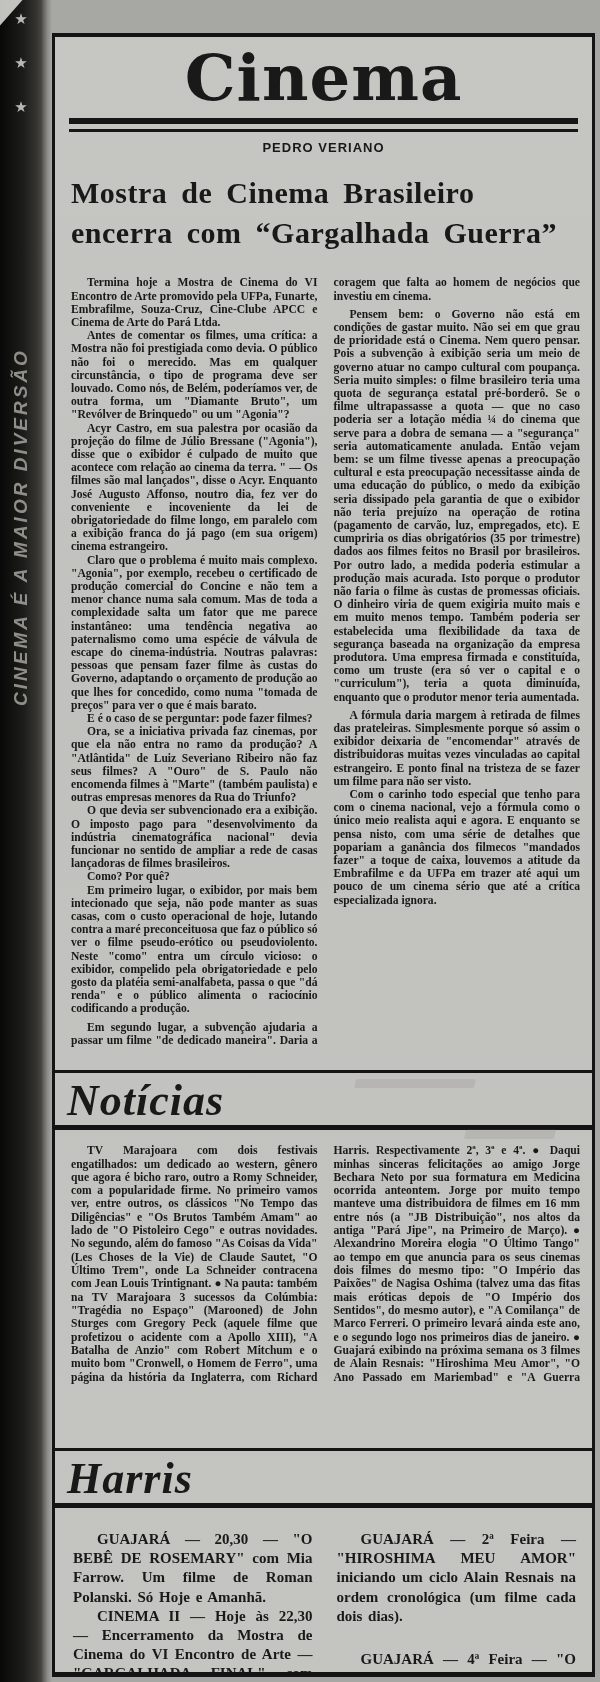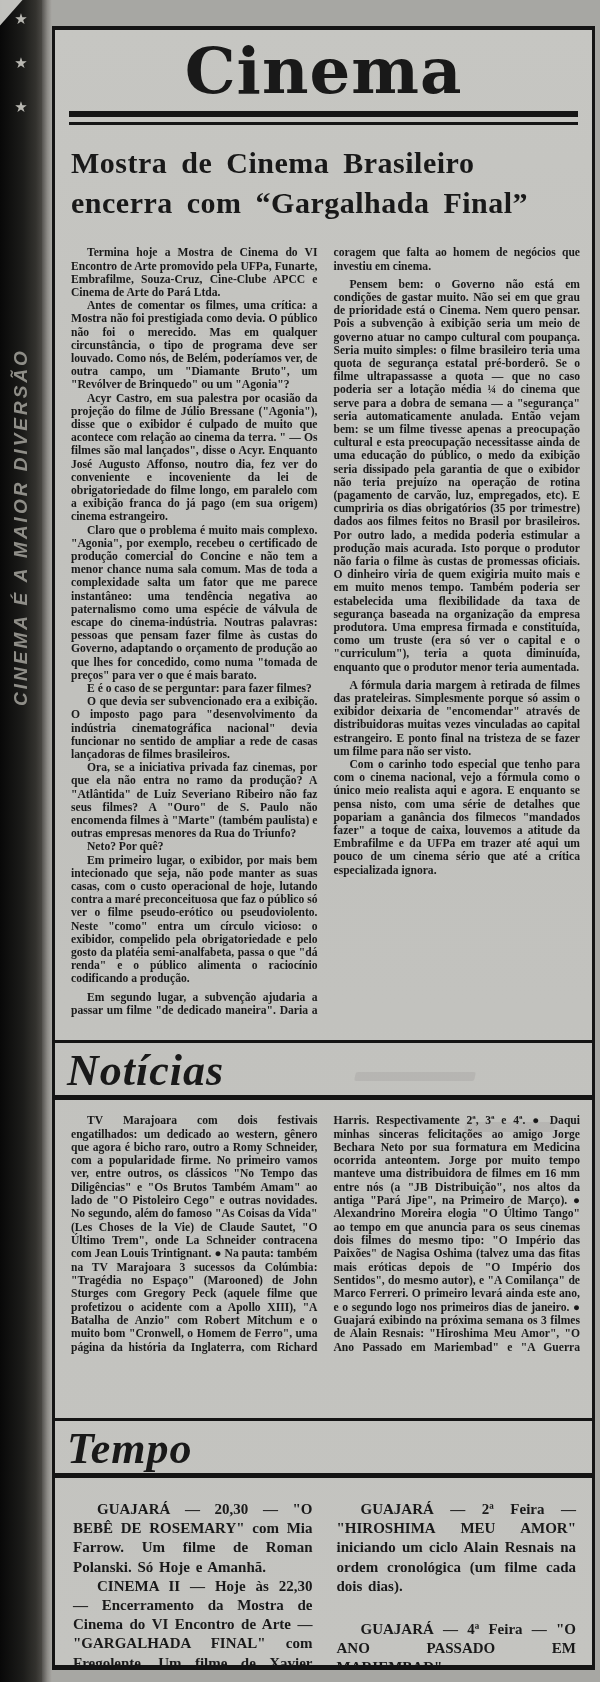--- a/index.html
+++ b/index.html
@@ -35,21 +35,21 @@
     font-size:19px;letter-spacing:3px;white-space:nowrap;
     height:560px;overflow:hidden;
   }
 
   
   .gutter{
     width:10px;flex-shrink:0;
     background:linear-gradient(90deg,#555350 0%,#8d8b87 55%,#a9a8a4 100%);
   }
 
-  .paper-wrap{flex:1;padding:26px 5px 6px 0;box-sizing:border-box;}
+  .paper-wrap{flex:1;padding:26px 5px 6px 0;box-sizing:border-box;margin-top:7px;}
   .paper{
     height:1644px;box-sizing:border-box;overflow:hidden;
     background:linear-gradient(180deg,#c6c6c2 0%,#c1c1bd 40%,#c4c4c0 100%);
     border:3px solid #141414;border-top-width:4px;border-bottom-width:5px;
     color:#191919;
   }
 
   
   .masthead{text-align:center;padding-top:6px;}
   .masthead-title{
@@ -131,50 +131,51 @@
 
   <div class="paper-wrap">
     <div class="paper">
 
       <div class="smudge smudge-a"></div>
       <div class="smudge smudge-b"></div>
 
       <header class="masthead">
         <h1 class="masthead-title">Cinema</h1>
         <div class="double-rule"></div>
+        <div class="byline">PEDRO VERIANO</div>
       </header>
 
-      <h2 class="headline">Mostra de Cinema Brasileiro encerra com “Gargalhada Final”</h2>
+      <h2 class="headline">Mostra de Cinema Brasileiro encerra com “Gargalhada Guerra”</h2>
 
       <div class="article-body">
         <p>Termina hoje a Mostra de Cinema do VI Encontro de Arte promovido pela UFPa, Funarte, Embrafilme, Souza-Cruz, Cine-Clube APCC e Cinema de Arte do Pará Ltda.</p>
-        <p>Antes de comentar os filmes, uma crítica: a Mostra não foi prestigiada como devia. O público não foi o merecido. Mas em qualquer circunstância, o tipo de programa deve ser louvado. Como nós, de Belém, poderíamos ver, de outra campo, um "Diamante Bruto", um "Revólver de Brinquedo" ou um "Agonia"?</p>
+        <p>Antes de comentar os filmes, uma crítica: a Mostra não foi prestigiada como devia. O público não foi o merecido. Mas em qualquer circunstância, o tipo de programa deve ser louvado. Como nós, de Belém, poderíamos ver, de outra forma, um "Diamante Bruto", um "Revólver de Brinquedo" ou um "Agonia"?</p>
         <p>Acyr Castro, em sua palestra por ocasião da projeção do filme de Júlio Bressane ("Agonia"), disse que o exibidor é culpado de muito que acontece com relação ao cinema da terra. " — Os filmes são mal lançados", disse o Acyr. Enquanto José Augusto Affonso, noutro dia, fez ver do conveniente e incoveniente da lei de obrigatoriedade do filme longo, em paralelo com a exibição franca do já pago (em sua origem) cinema estrangeiro.</p>
         <p>Claro que o problema é muito mais complexo. "Agonia", por exemplo, recebeu o certificado de produção comercial do Concine e não tem a menor chance numa sala comum. Mas de toda a complexidade salta um fator que me parece instantâneo: uma tendência negativa ao paternalismo como uma espécie de válvula de escape do cinema-indústria. Noutras palavras: pessoas que pensam fazer filme às custas do Governo, adaptando o orçamento de produção ao que lhes for concedido, como numa "tomada de preços" para ver o que é mais barato.</p>
-        <p>E é o caso de se perguntar: para fazer filmes?</p>
+        <p>E é o caso de se perguntar: pode fazer filmes?</p>
+        <p>Ora, se a iniciativa privada faz cinemas, por que ela não entra no ramo da produção? A "Atlântida" de Luiz Severiano Ribeiro não faz seus filmes? A "Ouro" de S. Paulo não encomenda filmes à "Marte" (também paulista) e outras empresas menores da Rua do Triunfo?</p>
         <p>O que devia ser subvencionado era a exibição. O imposto pago para "desenvolvimento da indústria cinematográfica nacional" devia funcionar no sentido de ampliar a rede de casas lançadoras de filmes brasileiros.</p>
-        <p>Ora, se a iniciativa privada faz cinemas, por que ela não entra no ramo da produção? A "Atlântida" de Luiz Severiano Ribeiro não faz seus filmes? A "Ouro" de S. Paulo não encomenda filmes à "Marte" (também paulista) e outras empresas menores da Rua do Triunfo?</p>
-        <p>Neto? Por quê?</p>
+        <p>Como? Por quê?</p>
         <p>Em primeiro lugar, o exibidor, por mais bem intecionado que seja, não pode manter as suas casas, com o custo operacional de hoje, lutando contra a maré preconceituosa que faz o público só ver o filme pseudo-erótico ou pseudoviolento. Neste "como" entra um círculo vicioso: o exibidor, compelido pela obrigatoriedade e pelo gosto da platéia semi-analfabeta, passa o que "dá renda" e o público alimenta o raciocínio codificando a produção.</p>
         <p class="sp">Em segundo lugar, a subvenção ajudaria a passar um filme "de dedicado maneira". Daria a coragem que falta ao homem de negócios que investiu em cinema.</p>
         <p class="sp">Pensem bem: o Governo não está em condições de gastar muito. Não sei em que grau de prioridade está o Cinema. Nem quero pensar. Pois a subvenção à exibição seria um meio de governo atuar no campo cultural com poupança. Seria muito simples: o filme brasileiro teria uma quota de segurança estatal pré-borderô. Se o filme ultrapassasse a quota — que no caso poderia ser a lotação média ¼ do cinema que serve para a dobra de semana — a "segurança" seria automaticamente anulada. Então vejam bem: se um filme tivesse apenas a preocupação cultural e esta preocupação necessitasse ainda de uma educação do público, o medo da exibição seria dissipado pela garantia de que o exibidor não teria prejuízo na operação de rotina (pagamento de carvão, luz, empregados, etc). E cumpriria os dias obrigatórios (35 por trimestre) dados aos filmes feitos no Brasil por brasileiros. Por outro lado, a medida poderia estimular a produção mais acurada. Isto porque o produtor não faria o filme às custas de promessas oficiais. O dinheiro viria de quem exigiria muito mais e em muito menos tempo. Também poderia ser estabelecida uma flexibilidade da taxa de segurança baseada na organização da empresa produtora. Uma empresa firmada e constituída, como um truste (era só ver o capital e o "curriculum"), teria a quota diminuída, enquanto que o produtor menor teria aumentada.</p>
         <p class="sp">A fórmula daria margem à retirada de filmes das prateleiras. Simplesmente porque só assim o exibidor deixaria de "encomendar" através de distribuidoras muitas vezes vinculadas ao capital estrangeiro. E ponto final na tristeza de se fazer um filme para não ser visto.</p>
         <p>Com o carinho todo especial que tenho para com o cinema nacional, vejo a fórmula como o único meio realista aqui e agora. E enquanto se pensa nisto, com uma série de detalhes que popariam a ganância dos filmecos "mandados fazer" a toque de caixa, louvemos a atitude da Embrafilme e da UFPa em trazer até aqui um pouco de um cinema sério que até a crítica especializada ignora.</p>
 
       </div>
 
       <section class="section noticias">
         <h2 class="section-title">Notícias</h2>
         <div class="noticias-body">
           <p>TV Marajoara com dois festivais engatilhados: um dedicado ao western, gênero que agora é bicho raro, outro a Romy Schneider, com a popularidade firme. No primeiro vamos ver, entre outros, os clássicos "No Tempo das Diligências" e "Os Brutos Também Amam" ao lado de "O Pistoleiro Cego" e outras novidades. No segundo, além do famoso "As Coisas da Vida" (Les Choses de la Vie) de Claude Sautet, "O Último Trem", onde La Schneider contracena com Jean Louis Trintignant. ● Na pauta: também na TV Marajoara 3 sucessos da Colúmbia: "Tragédia no Espaço" (Marooned) de John Sturges com Gregory Peck (aquele filme que profetizou o acidente com a Apollo XIII), "A Batalha de Anzio" com Robert Mitchum e o muito bom "Cronwell, o Homem de Ferro", uma página da história da Inglaterra, com Richard Harris. Respectivamente 2ª, 3ª e 4ª. ● Daqui minhas sinceras felicitações ao amigo Jorge Bechara Neto por sua formatura em Medicina ocorrida anteontem. Jorge por muito tempo manteve uma distribuidora de filmes em 16 mm entre nós (a "JB Distribuição", nos altos da antiga "Pará Jipe", na Primeiro de Março). ● Alexandrino Moreira elogia "O Último Tango" ao tempo em que anuncia para os seus cinemas dois filmes do mesmo tipo: "O Império das Paixões" de Nagisa Oshima (talvez uma das fitas mais eróticas depois de "O Império dos Sentidos", do mesmo autor), e "A Comilança" de Marco Ferreri. O primeiro levará ainda este ano, e o segundo logo nos primeiros dias de janeiro. ● Guajará exibindo na próxima semana os 3 filmes de Alain Resnais: "Hiroshima Meu Amor", "O Ano Passado em Mariembad" e "A Guerra Acabou". Respectivamente 2ª e 3ª, 4ª e 5ª, e 6ª e sábado. ● Falar em Guajará é lembrar que "O Bebê de Rosemary" anda por lá chamando gente. O filme de Polanski ainda é atração.</p>
         </div>
       </section>
 
       <section class="section extras">
-        <h2 class="section-title">Tempo</h2>
+        <h2 class="section-title">Harris</h2>
         <div class="extras-body">
           <div class="extras-col">
             <p>GUAJARÁ — 20,30 — "O BEBÊ DE ROSEMARY" com Mia Farrow. Um filme de Roman Polanski. Só Hoje e Amanhã.</p>
             <p>CINEMA II — Hoje às 22,30 — Encerramento da Mostra de Cinema do VI Encontro de Arte — "GARGALHADA FINAL" com Fregolente. Um filme de Xavier Oliveira.</p>
           </div>
           <div class="extras-col">
             <p>GUAJARÁ — 2ª Feira — "HIROSHIMA MEU AMOR" iniciando um ciclo Alain Resnais na ordem cronológica (um filme cada dois dias).</p>
             <p class="gap">GUAJARÁ — 4ª Feira — "O ANO PASSADO EM MARIEMBAD".</p>
           </div>
         </div>

